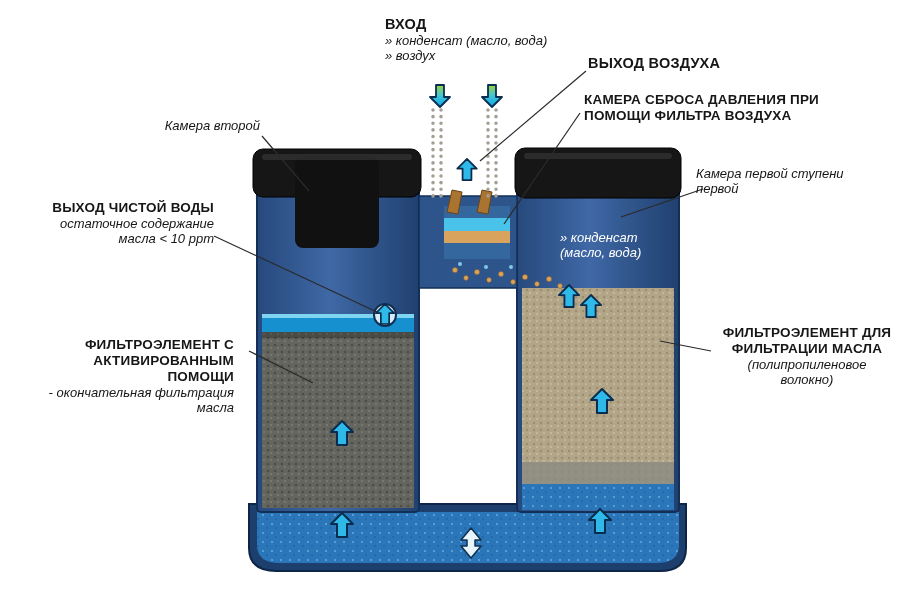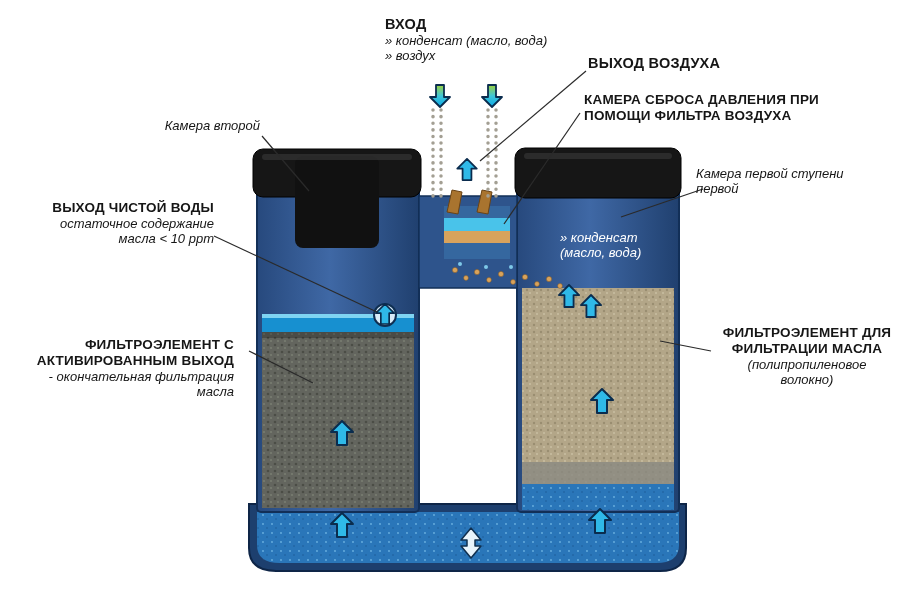--- a/index.html
+++ b/index.html
@@ -171,21 +171,21 @@
   </div>
 
   <div class="label ctr" style="left:14px; top:200px; width:200px;">
     <div class="t-bold">ВЫХОД ЧИСТОЙ ВОДЫ</div>
     <div class="t-ital">остаточное содержание</div>
     <div class="t-ital">масла &lt; 10 ppm</div>
   </div>
 
   <div class="label ctr" style="left:24px; top:320px; width:210px;margin-top:17px;">
     <div class="t-bold">ФИЛЬТРОЭЛЕМЕНТ С</div>
-    <div class="t-bold">АКТИВИРОВАННЫМ ВЫХОД</div>
+    <div class="t-bold">АКТИВИРОВАННЫМ ПОМОЩИ</div>
     <div class="t-ital">- окончательная фильтрация</div>
     <div class="t-ital">масла</div>
   </div>
 
   <div class="label" style="left:712px; top:325px; width:190px;text-align:center;">
     <div class="t-bold">ФИЛЬТРОЭЛЕМЕНТ ДЛЯ</div>
     <div class="t-bold">ФИЛЬТРАЦИИ МАСЛА</div>
     <div class="t-ital">(полипропиленовое</div>
     <div class="t-ital">волокно)</div>
   </div>

